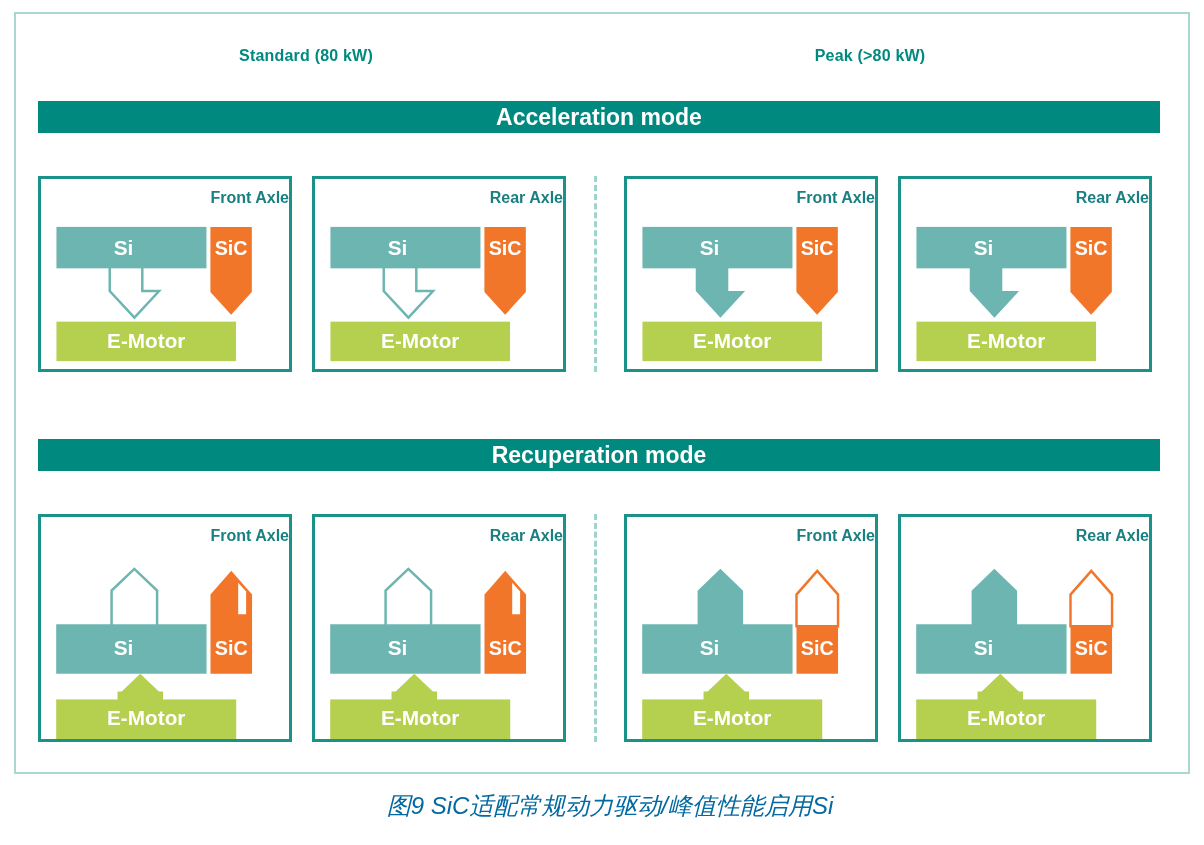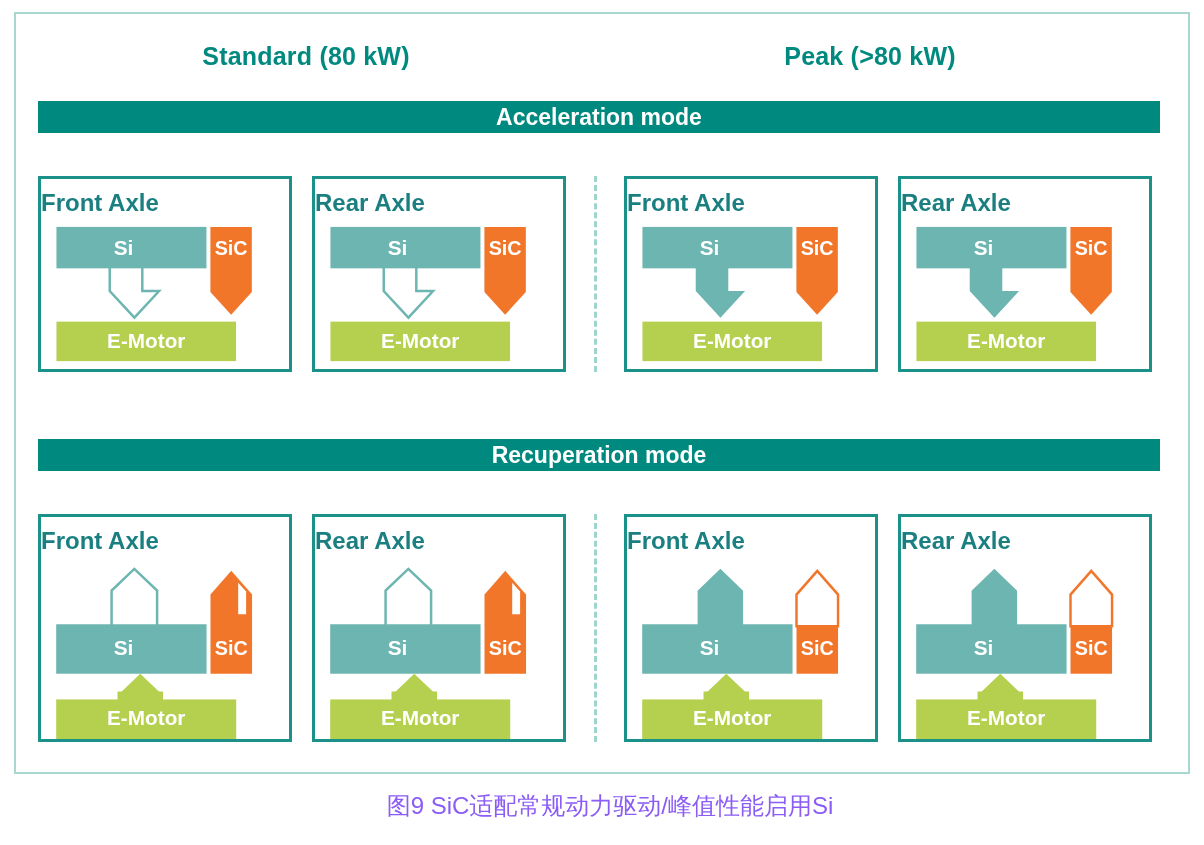--- a/index.html
+++ b/index.html
@@ -27,21 +27,21 @@
     position: absolute;
     left: 24px; top: 30px;
     width: 1128px; height: 52px;
     display: flex;
   }
   .col-header {
     flex: 1 1 50%;
     display: flex;
     align-items: center;
     justify-content: center;
-    font-size: 25px;
+    font-size: 16px;
     font-weight: bold;
     color: #00897f;
     letter-spacing: 0.2px;
   }
 
   
   .mode-bar {
     position: absolute;
     left: 38px;
     width: 1122px;
@@ -83,22 +83,22 @@
   }
   .divider-line {
     width: 0;
     border-left: 3px dashed #9fd4cd;
   }
 
   .axle-title {
     position: absolute;
     left: 0; right: 0;
     top: 10px;
-    text-align: left;
-    font-size: 24px;
+    text-align: right;
+    font-size: 16px;
     font-weight: bold;
     color: #1a7f80;
   }
 
   
   .stage {
     position: absolute;
     left: 0; right: 0; bottom: 0;
     top: 40px;
     text-align: center;
@@ -114,22 +114,23 @@
   .lbl-sic  { font-size: 20px; }
   .lbl-emot { font-size: 21px; }
 
   
   .caption {
     position: absolute;
     left: 16px; right: 0;
     top: 790px;
     text-align: center;
     font-size: 24px;
-    color: #8b5cf6;
+    color: #0369a1;
     font-family: "Liberation Sans", sans-serif;
+    font-style: italic;
   }
 </style>
 </head>
 <body>
 
 <div class="figure">
   <div class="outer-frame"></div>
 
   <div class="col-headers">
     <div class="col-header">Standard (80 kW)</div>

